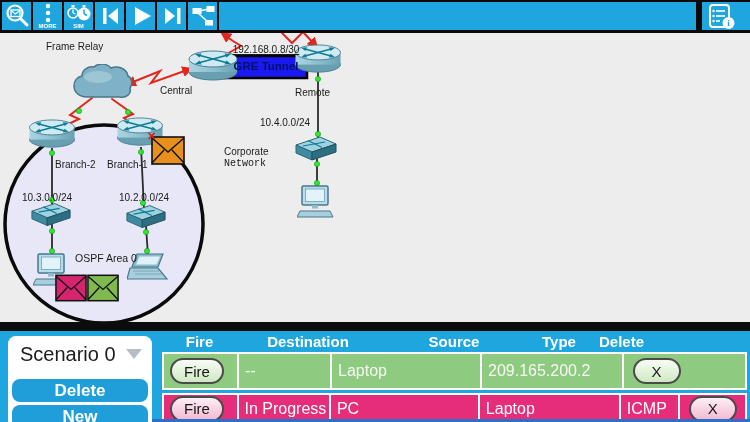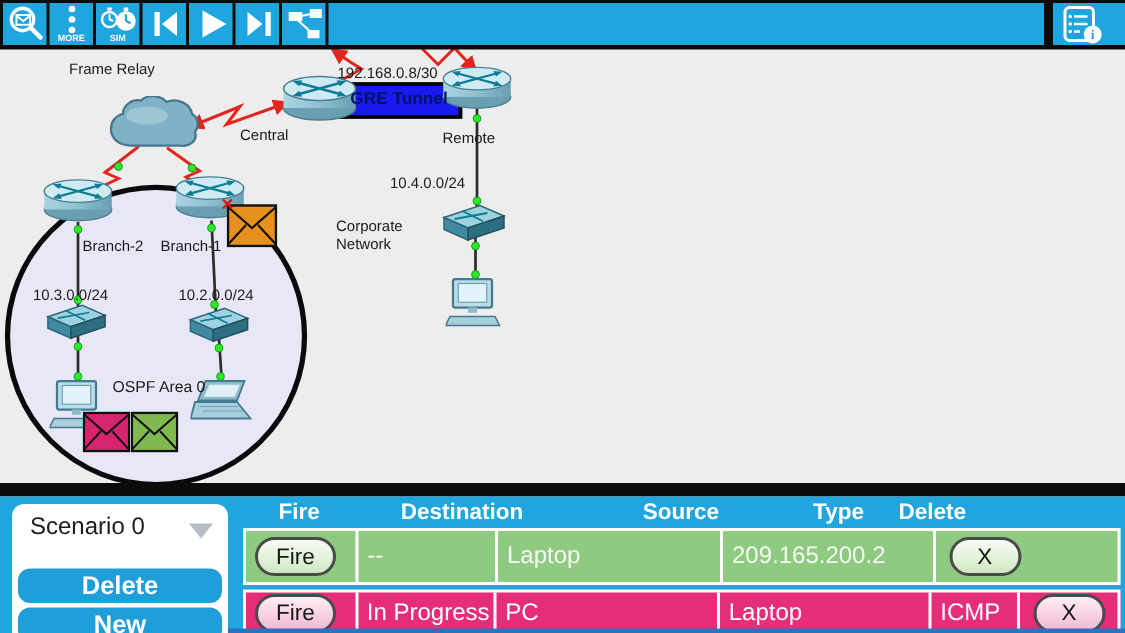--- a/index.html
+++ b/index.html
@@ -22,37 +22,37 @@
   .tb-fill{flex:1 1 auto;height:28px;background:#1fa6de;margin-left:2px;}
   .tb-gap{width:6px;height:28px;background:#0a0a0a;}
   .tb-btn.wide{width:38px;margin-left:0;}
   .tb-endcap{width:10px;height:28px;background:#1fa6de;}
   
   .topo{position:absolute;inset:0;z-index:1;}
   .topo svg.overlay{position:absolute;left:0;top:0;}
   .dev{position:absolute;z-index:3;cursor:pointer;}
   .dev svg{display:block;width:100%;height:100%;}
   .lbl{position:absolute;z-index:4;font-size:10px;color:#1a1a1a;white-space:nowrap;}
-  .lbl.center{}
+  .lbl.center{text-align:center;text-decoration:underline;}
   .gre-lbl{
     position:absolute;left:227px;top:60px;width:78px;z-index:4;text-align:center;
     font-size:11.5px;font-weight:bold;color:#001366;white-space:nowrap;
   }
   .env{position:absolute;z-index:5;cursor:pointer;}
   .env svg{display:block;width:100%;height:100%;}
   .env-x{position:absolute;z-index:6;color:#e11414;font-weight:bold;font-size:11px;}
   
   .black-strip{position:absolute;left:0;top:322px;width:750px;height:9px;background:#0c0c0c;z-index:10;}
   .panel{position:absolute;left:0;top:331px;width:750px;height:91px;background:#1fa6de;z-index:11;}
   .scenario-box{
     position:absolute;left:8px;top:5px;width:144px;height:86px;background:#fff;
     border-radius:8px 8px 0 0;z-index:12;
   }
   .scenario-select{position:relative;height:34px;cursor:pointer;}
-  .scenario-select .val{position:absolute;left:12px;top:7px;font-size:16px;color:#1c1c1c;}
+  .scenario-select .val{position:absolute;left:12px;top:7px;font-size:20px;color:#1c1c1c;}
   .scenario-select .tri{
     position:absolute;right:10px;top:13px;width:0;height:0;
     border-left:8px solid transparent;border-right:8px solid transparent;border-top:10px solid #b7bdc7;
   }
   .panel-btn{
     position:absolute;left:4px;width:136px;height:23px;background:#1f9ed9;border-radius:8px;
     color:#fff;font-weight:bold;font-size:17px;text-align:center;line-height:23px;cursor:pointer;
   }
   .panel-btn.delete{top:43px;}
   .panel-btn.new{top:69px;}
@@ -299,21 +299,21 @@
   <div class="gre-lbl">GRE Tunnel</div>
   <div class="lbl" style="left:160px;top:85px;">Central</div>
   <div class="lbl" style="left:295px;top:87px;">Remote</div>
   <div class="lbl" style="left:55px;top:159px;">Branch-2</div>
   <div class="lbl" style="left:107px;top:159px;">Branch-1</div>
   <div class="lbl" style="left:22px;top:192px;">10.3.0.0/24</div>
   <div class="lbl" style="left:119px;top:192px;">10.2.0.0/24</div>
   <div class="lbl" style="left:75px;top:252px;font-size:10.5px;">OSPF Area 0</div>
   <div class="lbl" style="left:260px;top:117px;">10.4.0.0/24</div>
   <div class="lbl" style="left:224px;top:146px;">Corporate</div>
-  <div class="lbl" style="left:224px;top:158px;">Network</div>
+  <div class="lbl" style="left:224px;top:158px;font-family:Liberation Mono, monospace;">Network</div>
 </div>
 
 <div class="toolbar">
   <div class="tb-btn">
     <svg width="26" height="26" viewBox="0 0 26 26">
       <circle cx="11" cy="10" r="7.5" fill="none" stroke="#fff" stroke-width="2.2"></circle>
       <line x1="16.5" y1="15.5" x2="23" y2="22" stroke="#fff" stroke-width="3" stroke-linecap="round"></line>
       <rect x="7" y="7" width="9" height="6.5" fill="none" stroke="#fff" stroke-width="1.3"></rect>
       <polyline points="7,7.5 11.5,11 16,7.5" fill="none" stroke="#fff" stroke-width="1.2"></polyline>
     </svg>

